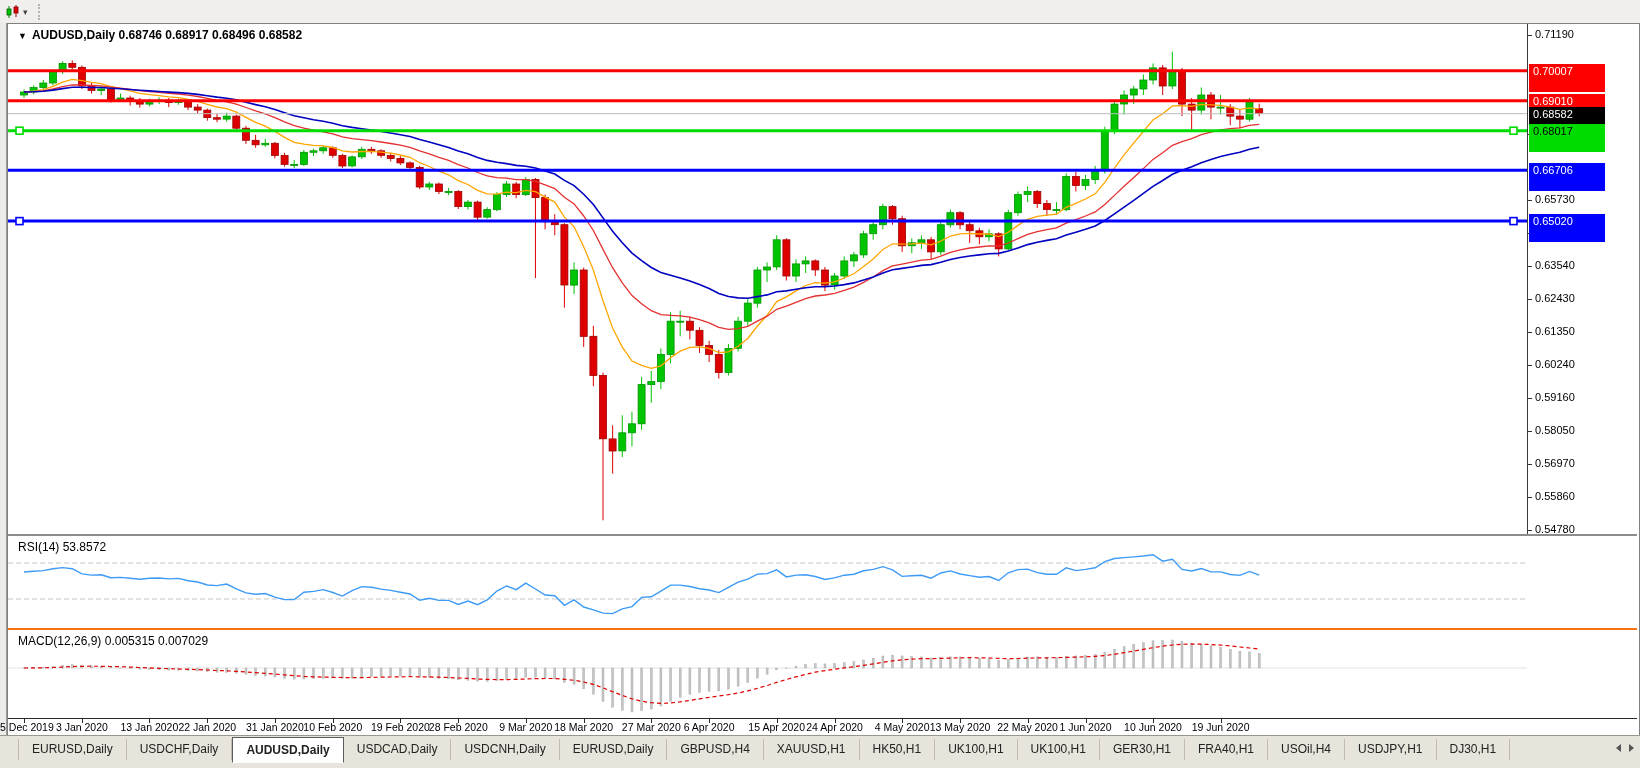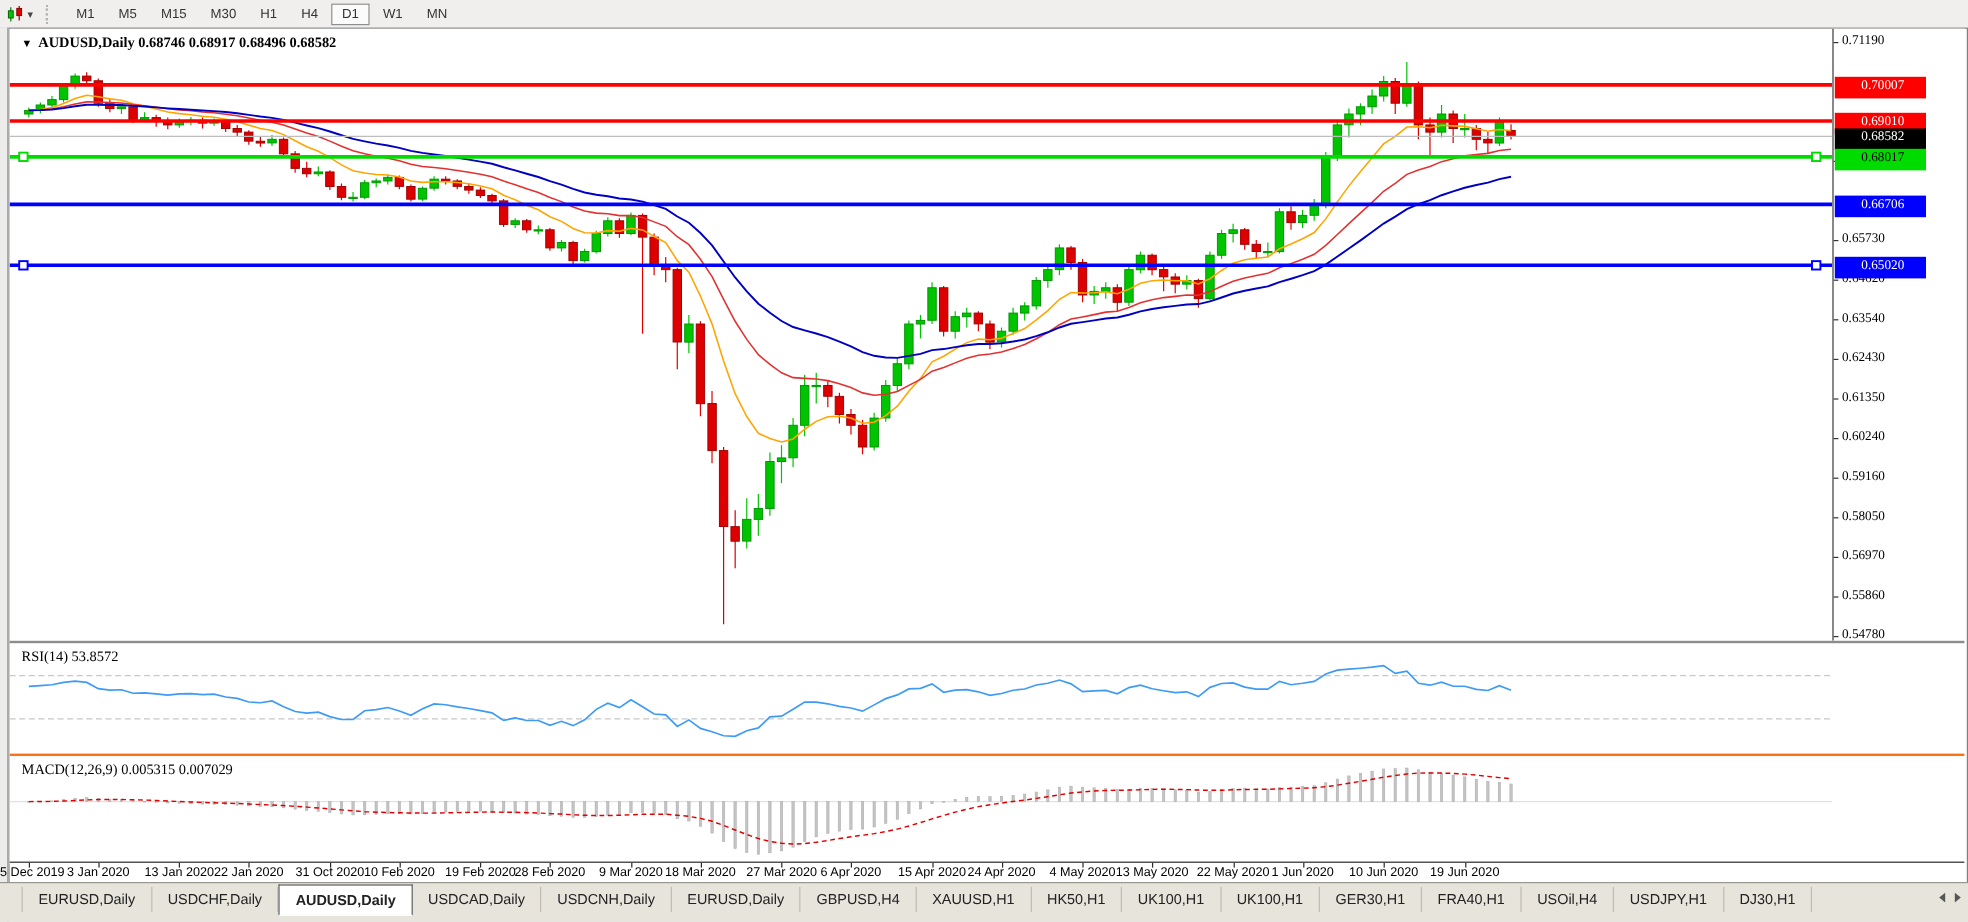--- a/index.html
+++ b/index.html
@@ -11,31 +11,31 @@
   .tool-icon{width:20px;height:16px;margin-left:3px;display:flex;align-items:center;justify-content:center;}
   .caret{font-size:9px;color:#444;margin:0 4px 0 0;}
   .grip{width:4px;height:16px;border-left:2px dotted #b5b3ae;margin:0 10px 0 6px;}
   .tf-btn{font-size:11px;color:#333;padding:2px 8px;margin:0 1px;border:1px solid transparent;cursor:default;}
   .tf-btn.active{background:#fbfbfb;border:1px solid #8f8f8f;}
   
   .left-splitter{position:absolute;left:0;top:23px;width:6px;height:745px;background:#ececea;
                  border-right:1px solid #9a9a9a;}
   .chartwin{position:absolute;left:7px;top:23px;width:1631px;height:712px;background:#fff;
             border:1px solid #808080;}
-  .pane{position:absolute;left:0;width:1629px;background:#fff;font-family:Liberation Serif, serif;}
+  .pane{position:absolute;left:0;width:1629px;background:#fff;}
   .pane svg{position:absolute;left:0;top:0;}
   .main-pane{top:0;height:510px;}
   .rsi-pane{top:510px;height:94px;border-top:2px solid #8c8c8c;}
   .macd-pane{top:604px;height:90px;border-top:2px solid #f97316;}
   .date-axis{position:absolute;left:0;top:694px;width:1629px;height:16px;border-top:1px solid #2a2a2a;}
   .axis-col{position:absolute;left:1519px;top:0;width:110px;border-left:1px solid #3a3a3a;background:#fff;}
   .tick-label{position:absolute;left:7px;font-size:11px;color:#000;white-space:nowrap;}
   .tick-mark{position:absolute;left:0;width:4px;height:1px;background:#333;}
-  .badge{position:absolute;left:1px;width:72px;height:18px;line-height:14px;font-size:11px;
-         padding-left:4px;white-space:nowrap;text-align:center;}
+  .badge{position:absolute;left:1px;width:72px;height:28px;line-height:14px;font-size:11px;
+         padding-left:4px;white-space:nowrap;}
   .chart-title{position:absolute;left:10px;top:4px;font-size:12px;font-weight:bold;color:#000;}
   .chart-title .tri{font-size:9px;margin-right:5px;}
   .ind-label{position:absolute;left:10px;top:4px;font-size:12px;color:#000;}
   .date-label{position:absolute;top:2px;width:84px;text-align:center;font-size:10.5px;color:#000;white-space:nowrap;}
   .date-tick{position:absolute;top:0;width:1px;height:4px;background:#2a2a2a;}
   
   .tabbar{position:absolute;left:0;top:735px;width:1640px;height:33px;background:#e7e4dc;
           border-top:1px solid #99968d;display:flex;align-items:flex-start;padding-left:18px;box-sizing:border-box;}
   .tab{height:21px;line-height:21px;font-size:12px;color:#222;padding:0 13px;margin-top:3px;
        border-right:1px solid #c0bcb0;background:transparent;cursor:default;white-space:nowrap;}
@@ -56,31 +56,20 @@
     <span class="tool-icon">
       <svg width="16" height="14" viewBox="0 0 16 14">
         <line x1="4" y1="1" x2="4" y2="13" stroke="#008000" stroke-width="1"></line>
         <rect x="2" y="4" width="4" height="6" fill="#00C400" stroke="#006000" stroke-width="0.8"></rect>
         <line x1="11" y1="0" x2="11" y2="12" stroke="#9E0000" stroke-width="1"></line>
         <rect x="9" y="2" width="4" height="6" fill="#DE0000" stroke="#800000" stroke-width="0.8"></rect>
       </svg>
     </span>
     <span class="caret">▾</span>
     <span class="grip"></span>
-    <span id="tfButtons" style="display:flex;">
-        <span class="tf-btn">M1</span>
-        <span class="tf-btn">M5</span>
-        <span class="tf-btn">M15</span>
-        <span class="tf-btn">M30</span>
-        <span class="tf-btn">H1</span>
-        <span class="tf-btn">H4</span>
-        <span class="tf-btn active">D1</span>
-        <span class="tf-btn">W1</span>
-        <span class="tf-btn">MN</span>
-      </span>
   </div>
 
   <div class="left-splitter"></div>
 
   <div class="chartwin">
 
     <div class="pane main-pane">
       <svg id="mainSvg" width="1519" height="510">
           <line x1="16" y1="65.6" x2="16" y2="74.0" stroke="#00C400" stroke-width="1"></line>
           <rect x="12.5" y="68.0" width="7" height="3.0" fill="#00C400" stroke="#009400" stroke-width="0.8"></rect>
@@ -558,21 +547,21 @@
     <div class="date-axis" id="dateAxis">
         <div class="date-tick" style="left:16.0px"></div>
           <div class="date-label" style="left:-26.0px">25 Dec 2019</div>
         <div class="date-tick" style="left:73.9px"></div>
           <div class="date-label" style="left:31.9px">3 Jan 2020</div>
         <div class="date-tick" style="left:141.4px"></div>
           <div class="date-label" style="left:99.4px">13 Jan 2020</div>
         <div class="date-tick" style="left:199.3px"></div>
           <div class="date-label" style="left:157.3px">22 Jan 2020</div>
         <div class="date-tick" style="left:266.9px"></div>
-          <div class="date-label" style="left:224.9px">31 Oct 2020</div>
+          <div class="date-label" style="left:224.9px">31 Jan 2020</div>
         <div class="date-tick" style="left:324.8px"></div>
           <div class="date-label" style="left:282.8px">10 Feb 2020</div>
         <div class="date-tick" style="left:392.4px"></div>
           <div class="date-label" style="left:350.4px">19 Feb 2020</div>
         <div class="date-tick" style="left:450.3px"></div>
           <div class="date-label" style="left:408.3px">28 Feb 2020</div>
         <div class="date-tick" style="left:517.8px"></div>
           <div class="date-label" style="left:475.8px">9 Mar 2020</div>
         <div class="date-tick" style="left:575.7px"></div>
           <div class="date-label" style="left:533.7px">18 Mar 2020</div>

